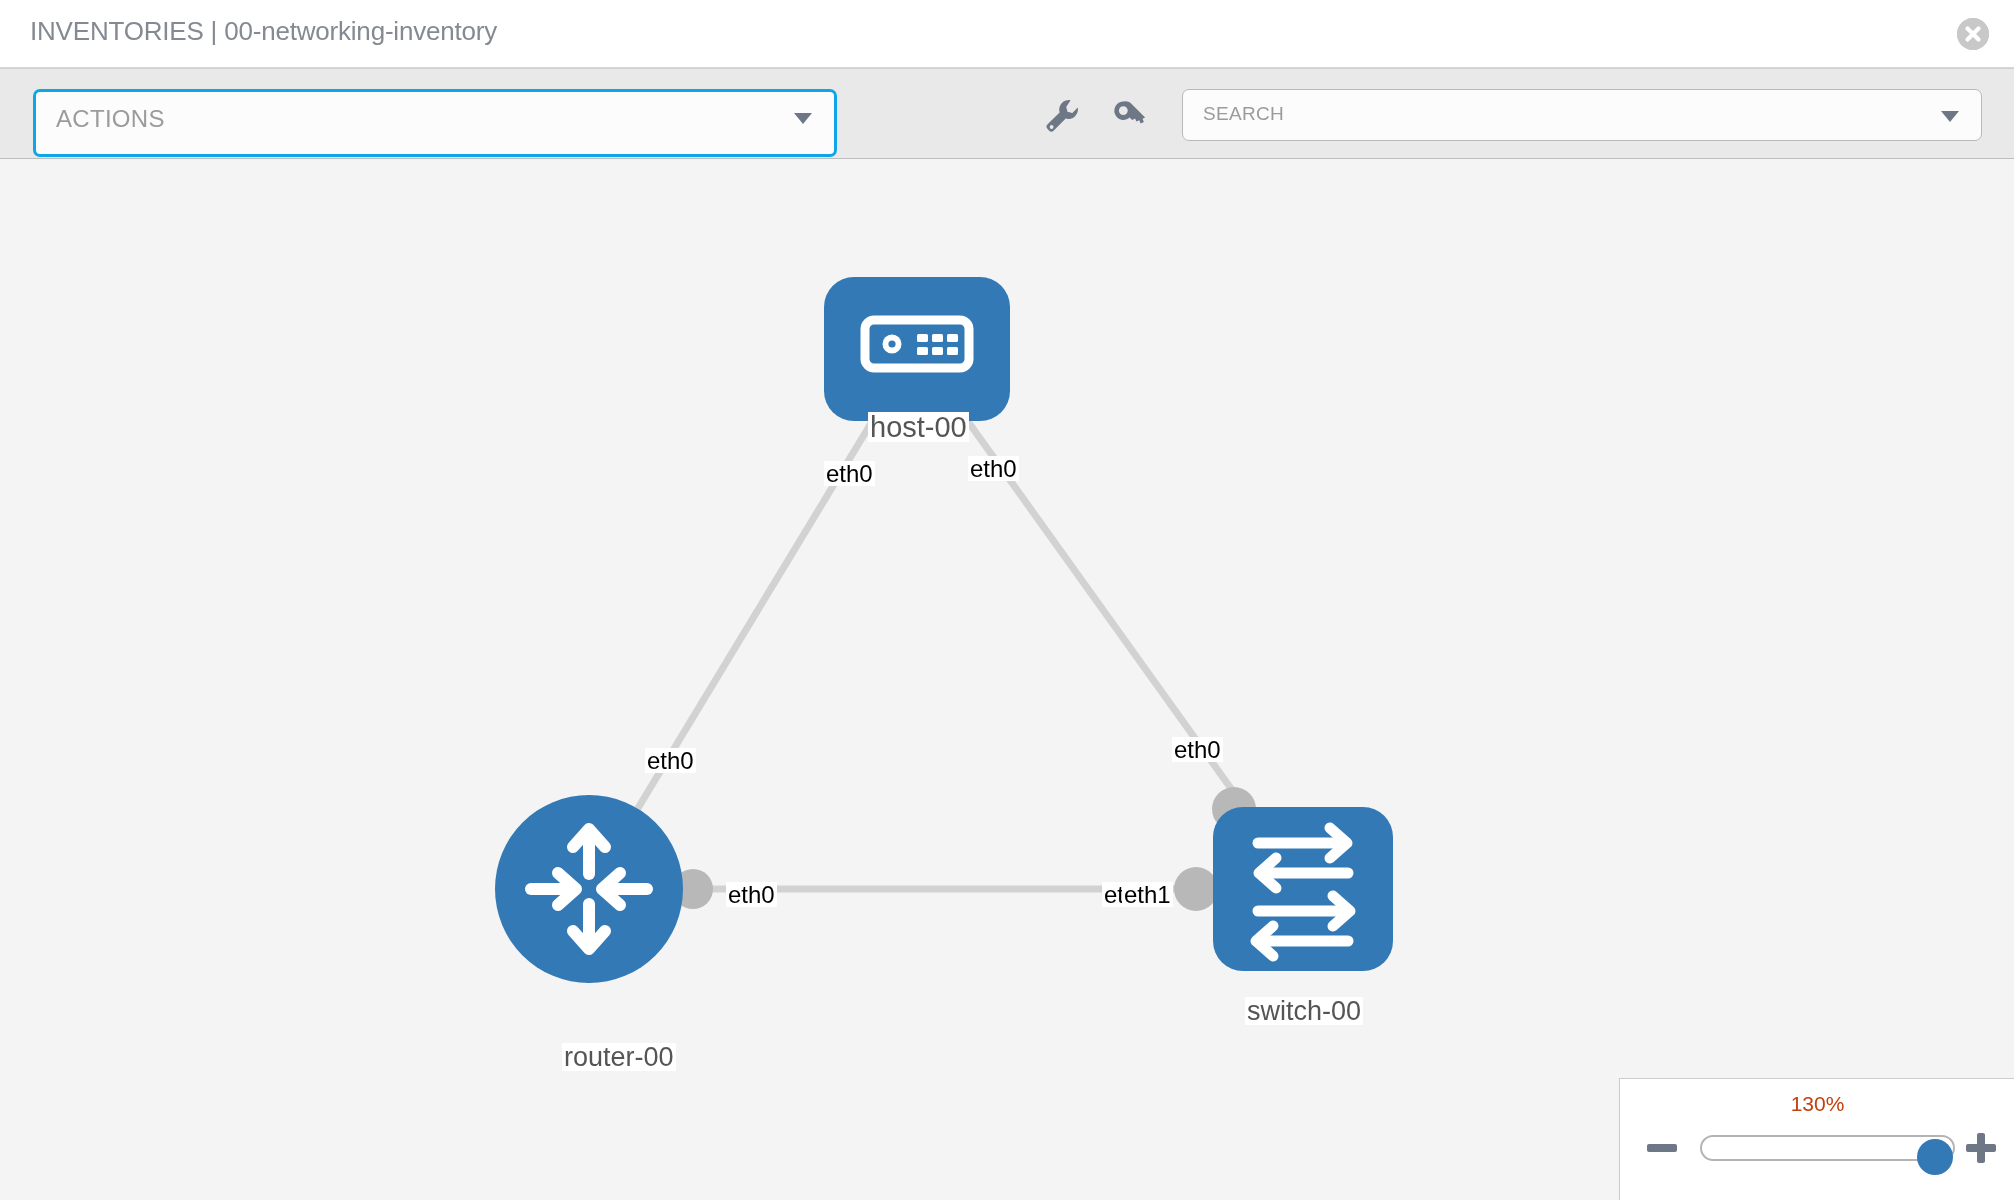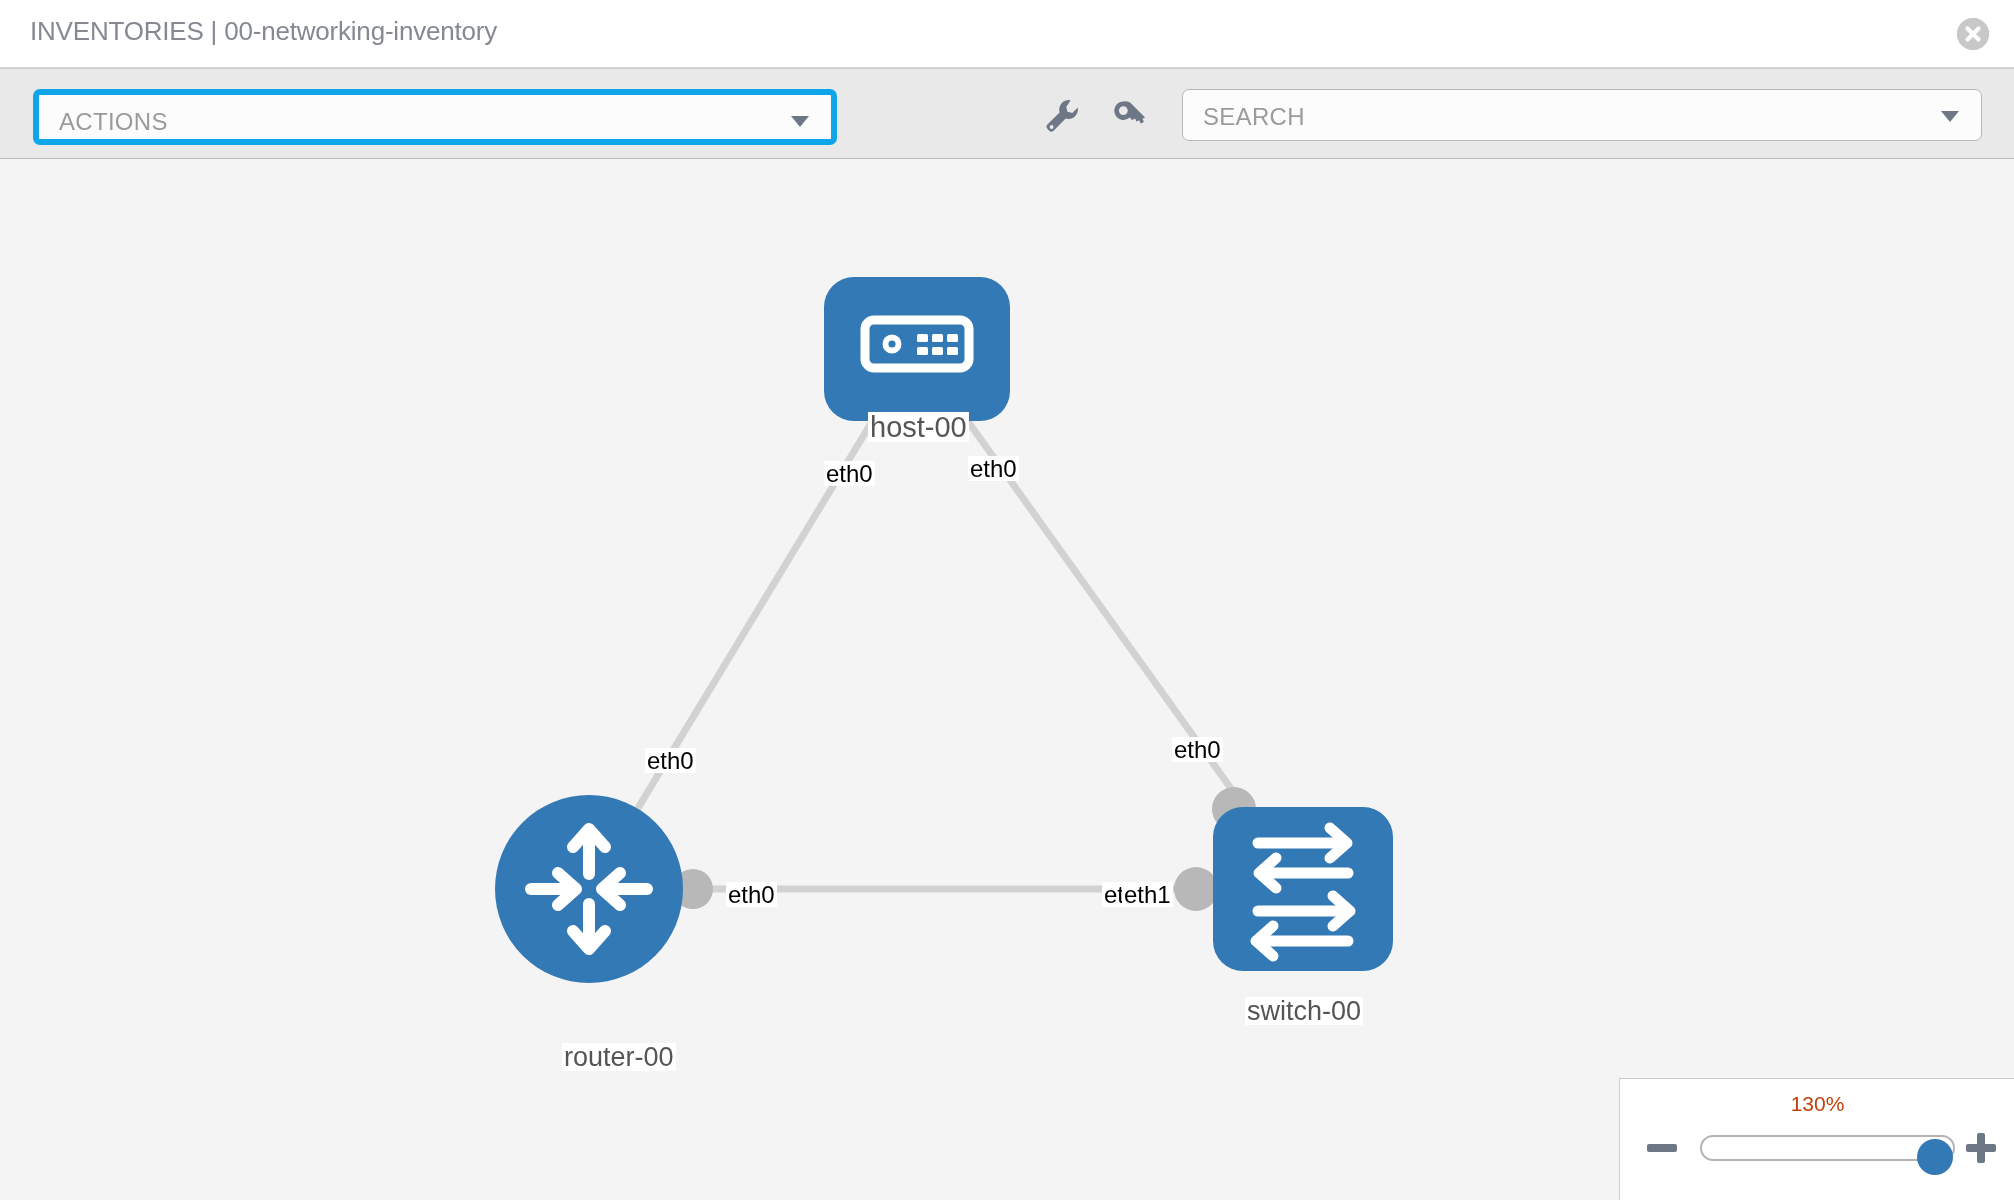--- a/index.html
+++ b/index.html
@@ -31,23 +31,23 @@
 
   
   .toolbar {
     position: absolute; left: 0; top: 68px; width: 2014px; height: 91px;
     background: #e9e9e9;
     border-top: 1px solid #cfcfcf;
     border-bottom: 1px solid #bdbdbd;
   }
   .actions-select {
     position: absolute; left: 33px; top: 20px;
-    width: 804px; height: 56px;
+    width: 804px; height: 68px;
     background: #fcfcfc;
-    border: 6px solid #0ea5e9;
+    border: 3px solid #0ea5e9;
     border-radius: 7px;
   }
   .actions-select .sel-label {
     position: absolute; left: 20px; top: 13px;
     font-size: 24px; color: #9b9b9b; letter-spacing: 0.3px;
   }
   .caret {
     position: absolute; right: 22px; top: 21px;
     width: 0; height: 0;
     border-left: 9px solid transparent;
@@ -63,21 +63,21 @@
 
   .search-select {
     position: absolute; left: 1182px; top: 20px;
     width: 800px; height: 52px;
     background: #fcfcfc;
     border: 1px solid #b9b9b9;
     border-radius: 7px;
   }
   .search-select .sel-label {
     position: absolute; left: 20px; top: 13px;
-    font-size: 24px; color: #9b9b9b; letter-spacing: 0.3px;
+    font-size: 19px; color: #9b9b9b; letter-spacing: 0.3px;
   }
 
   
   .canvas {
     position: absolute; left: 0; top: 159px;
     width: 2014px; height: 1041px;
     background: #f4f4f4;
     overflow: hidden;
   }
   .graph-svg { position: absolute; left: 0; top: 0; }

